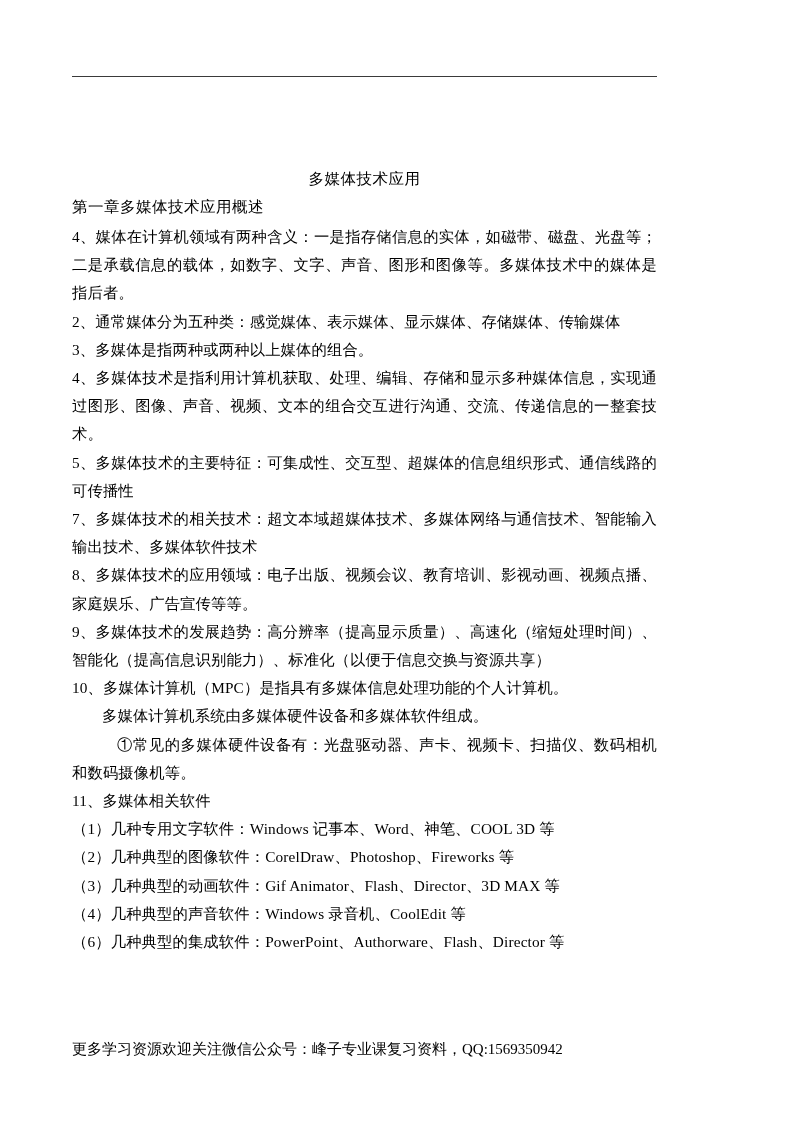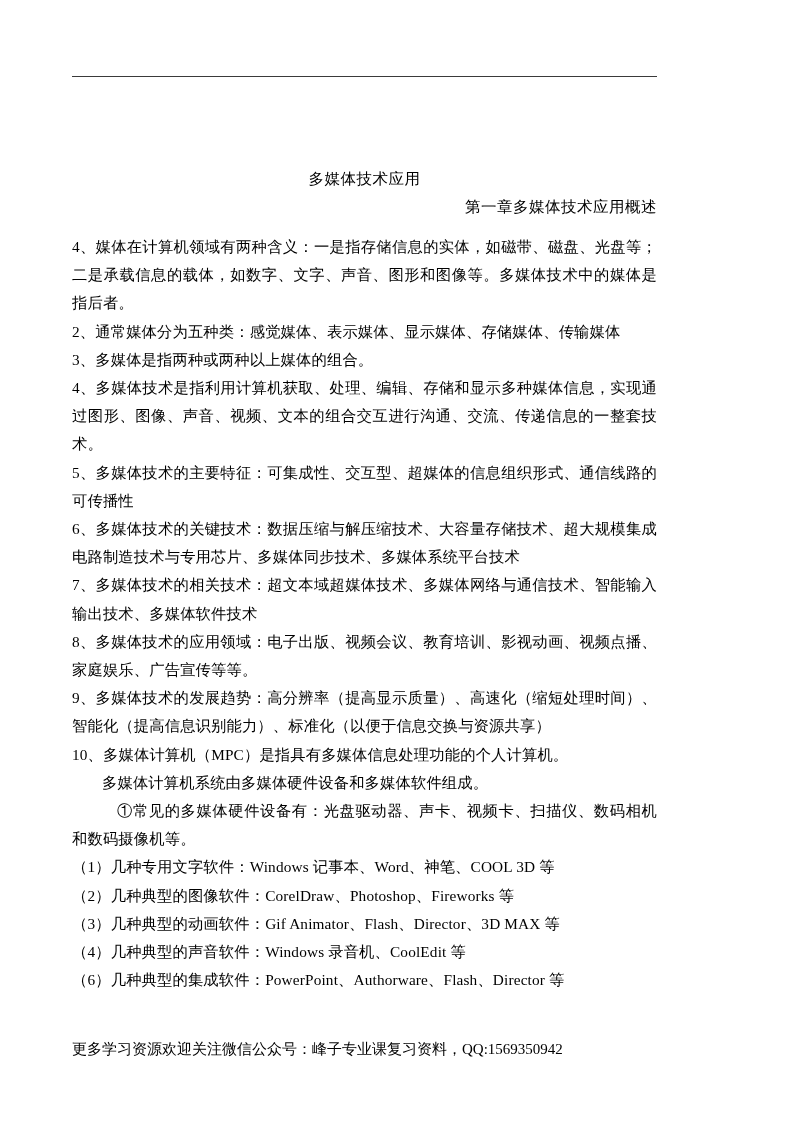--- a/index.html
+++ b/index.html
@@ -36,25 +36,25 @@
     right: 72px;
     top: 165px;
   }
   .doc-title {
     text-align: center;
     font-size: 15.5px;
     line-height: 28px;
     letter-spacing: 0.5px;
   }
   .chapter-title {
-    text-align: right;
+    text-align: left;
     font-size: 15.5px;
     line-height: 28px;
     letter-spacing: 0.5px;
-    margin-bottom: 12px;
+    margin-bottom: 2px;
   }
   p.body-line {
     margin: 0;
     font-size: 15.3px;
     line-height: 28.2px;
     text-align: justify;
     text-justify: inter-ideograph;
     letter-spacing: 0.15px;
   }
   p.indent-1 {
@@ -93,29 +93,29 @@
   <div class="content">
 
     <div class="doc-title">多媒体技术应用</div>
     <div class="chapter-title">第一章多媒体技术应用概述</div>
 
     <p class="body-line">4、媒体在计算机领域有两种含义：一是指存储信息的实体，如磁带、磁盘、光盘等；二是承载信息的载体，如数字、文字、声音、图形和图像等。多媒体技术中的媒体是指后者。</p>
     <p class="body-line">2、通常媒体分为五种类：感觉媒体、表示媒体、显示媒体、存储媒体、传输媒体</p>
     <p class="body-line">3、多媒体是指两种或两种以上媒体的组合。</p>
     <p class="body-line">4、多媒体技术是指利用计算机获取、处理、编辑、存储和显示多种媒体信息，实现通过图形、图像、声音、视频、文本的组合交互进行沟通、交流、传递信息的一整套技术。</p>
     <p class="body-line">5、多媒体技术的主要特征：可集成性、交互型、超媒体的信息组织形式、通信线路的可传播性</p>
-    <p class="body-line">6、多媒体技术的关键技术：数据压缩与解压缩技术、大容量存储技术、超大规模集成电路制造技术与专用芯片、多媒体同步技术、多媒体系统平台技术</p>
     <p class="body-line">7、多媒体技术的相关技术：超文本域超媒体技术、多媒体网络与通信技术、智能输入输出技术、多媒体软件技术</p>
     <p class="body-line">8、多媒体技术的应用领域：电子出版、视频会议、教育培训、影视动画、视频点播、家庭娱乐、广告宣传等等。</p>
     <p class="body-line">9、多媒体技术的发展趋势：高分辨率（提高显示质量）、高速化（缩短处理时间）、智能化（提高信息识别能力）、标准化（以便于信息交换与资源共享）</p>
     <p class="body-line">10、多媒体计算机（MPC）是指具有多媒体信息处理功能的个人计算机。</p>
 
     <p class="body-line indent-1">多媒体计算机系统由多媒体硬件设备和多媒体软件组成。</p>
     <p class="body-line indent-2">①常见的多媒体硬件设备有：光盘驱动器、声卡、视频卡、扫描仪、数码相机和数码摄像机等。</p>
 
+    <p class="body-line">11、多媒体相关软件</p>
 
     <p class="body-line mono-ish">（1）几种专用文字软件：Windows 记事本、Word、神笔、COOL 3D 等</p>
     <p class="body-line mono-ish">（2）几种典型的图像软件：CorelDraw、Photoshop、Fireworks 等</p>
     <p class="body-line mono-ish">（3）几种典型的动画软件：Gif Animator、Flash、Director、3D MAX 等</p>
     <p class="body-line mono-ish">（4）几种典型的声音软件：Windows 录音机、CoolEdit 等</p>
     <p class="body-line mono-ish">（6）几种典型的集成软件：PowerPoint、Authorware、Flash、Director 等</p>
 
   </div>
 
   <div class="footer">更多学习资源欢迎关注微信公众号：峰子专业课复习资料，QQ:1569350942</div>

